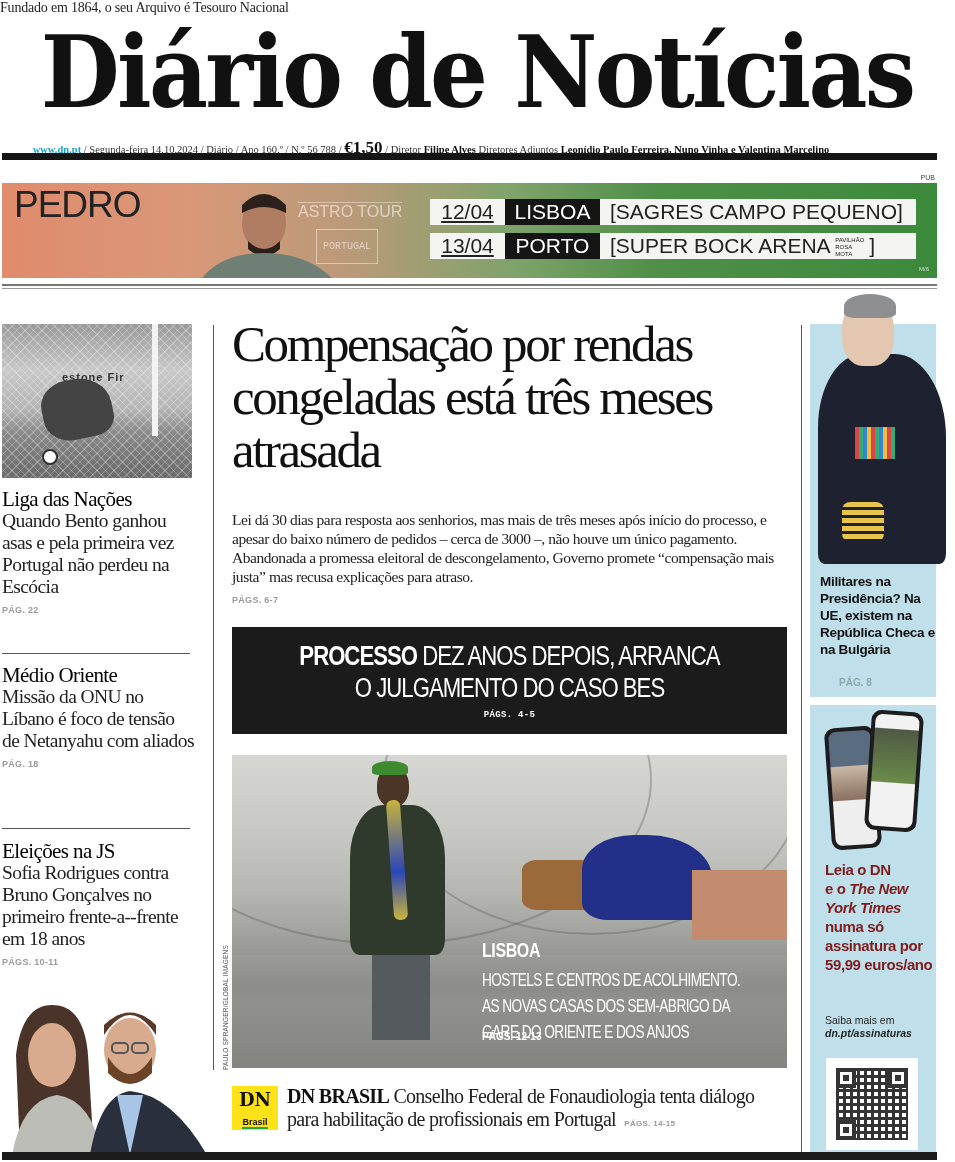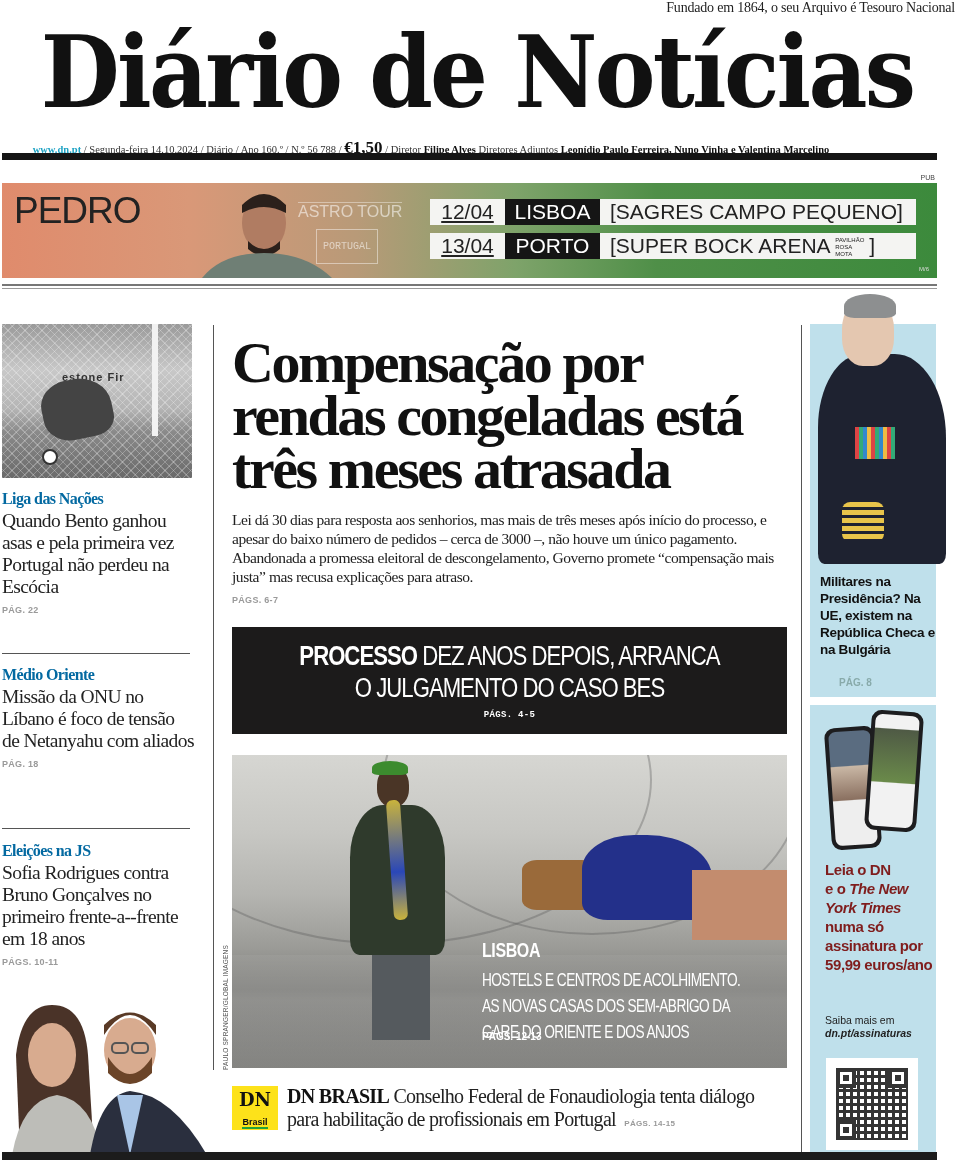--- a/index.html
+++ b/index.html
@@ -2,36 +2,36 @@
 <html><head>
 <meta charset="utf-8">
 <style>
   * { box-sizing: border-box; margin: 0; padding: 0; }
   html, body { width: 955px; height: 1162px; background: #fff; overflow: hidden; }
   body { position: relative; font-family: "Liberation Serif", serif; color: #1a1a1a; }
 
   .abs { position: absolute; }
 
   
-  .tagline { left: 0; width: 955px; top: 0; text-align: right; font-size: 14px; color: #222; letter-spacing: -0.2px; }
+  .tagline { left: 0; width: 955px; top: 0; text-align: left; font-size: 14px; color: #222; letter-spacing: -0.2px; }
   .masthead { left: 0; width: 955px; top: 12px; text-align: center;
     font-family: "DejaVu Serif", serif; font-weight: bold; font-size: 98px; line-height: 120px;
     letter-spacing: -3px; color: #111; transform: scaleY(1.02); }
   .masthead span { display:inline-block; transform: scaleX(0.93); }
   .infoline { left: 0; width: 862px; top: 138px; text-align: center; font-size: 10.5px; color: #333; white-space: nowrap; }
   .infoline .url { color: #1fa3c4; font-weight: bold; }
   .infoline b { font-weight: bold; color: #111; }
   .infoline .price { font-size: 17px; font-weight: bold; color: #111; }
   .rule-thick { left: 2px; width: 935px; top: 153px; height: 7px; background: #151515; }
 
   
   .pub { right: 20px; top: 174px; font-family: "Liberation Sans", sans-serif; font-size: 7px; color: #444; }
   .ad { left: 2px; top: 183px; width: 935px; height: 95px;
     background: linear-gradient(90deg, #e08b6c 0%, #d99878 20%, #b89a78 38%, #7ea36a 55%, #4f8f48 70%, #3c8a3c 100%); overflow: hidden; }
-  .ad-name { left: 12px; top: 10px; font-family: "Liberation Sans", sans-serif; font-size: 37px; line-height: 36px; color: #222; letter-spacing: -1px; }
+  .ad-name { left: 12px; top: 4px; font-family: "Liberation Sans", sans-serif; font-size: 37px; line-height: 36px; color: #222; letter-spacing: -1px; }
   .ad-face { left: 200px; top: 0; width: 130px; height: 95px; }
   .ad-tour { left: 296px; top: 19px; font-family: "Liberation Sans", sans-serif; font-size: 16px; color: rgba(255,255,255,0.55); letter-spacing: 0px; border-top:1px solid rgba(255,255,255,0.4); }
   .ad-pt { left: 314px; top: 46px; font-family: Liberation Mono, monospace; font-size: 10px; color: rgba(255,255,255,0.55); border: 1px solid rgba(255,255,255,0.45); padding: 11px 6px; }
   .ad-row { left: 428px; height: 26px; display: flex; font-family: "Liberation Sans", sans-serif; font-size: 21px; line-height: 26px; }
   .ad-row .d { background: #f4f4f2; color: #222; width: 75px; text-align: center; text-decoration: underline; }
   .ad-row .c { background: #151515; color: #fff; width: 95px; text-align: center; }
   .ad-row .v { background: #f4f4f2; color: #222; width: 316px; padding-left: 10px; white-space: nowrap; }
   .ad-row .v small { font-size: 6px; display: inline-block; line-height: 7px; vertical-align: middle; }
   .ad-mark { right: 8px; bottom: 6px; font-size: 6px; color: #ddd; font-family: "Liberation Sans", sans-serif; }
 
@@ -39,32 +39,32 @@
   .photo-bento { left: 2px; top: 324px; width: 190px; height: 154px;
     background: linear-gradient(180deg, #9a9a9a 0%, #c8c8c8 30%, #b5b5b5 55%, #8a8a8a 70%, #6a6a6a 100%); overflow: hidden; }
   .net { position:absolute; inset:0; background-image:
       repeating-linear-gradient(45deg, rgba(255,255,255,0.25) 0 1px, transparent 1px 6px),
       repeating-linear-gradient(-45deg, rgba(255,255,255,0.25) 0 1px, transparent 1px 6px); }
   .post { position:absolute; left: 150px; top:0; width: 6px; height: 112px; background:#f2f2f2; }
   .sponsor { position:absolute; left:60px; top:47px; font-family:"Liberation Sans",sans-serif; font-weight:bold; font-size:11px; color:#333; letter-spacing:1px;}
   .keeper { position:absolute; left:40px; top:55px; width:70px; height:60px; background:#444; border-radius: 40% 50% 30% 40%; transform: rotate(-12deg); }
   .ball { position:absolute; left:40px; top:125px; width:16px; height:16px; border-radius:50%; background:#fff; border:2px solid #333; }
 
-  .kicker { font-weight: bold; font-size: 16px; line-height: 22px; color: #0369a1; letter-spacing: -0.6px; }
+  .kicker { font-weight: normal; font-size: 21px; line-height: 22px; color: #000000; letter-spacing: -0.6px; }
   .deck { font-size: 19.5px; line-height: 22px; color: #222; letter-spacing: -0.6px; }
   .pg { font-family: "Liberation Sans", sans-serif; font-weight: bold; font-size: 9px; color: #9a9a9a; letter-spacing: 0.3px; margin-top: 7px; }
   .story { left: 2px; width: 192px; }
   .hr-left { left: 2px; width: 188px; height: 1px; background: #555; }
 
   .photo-js { left: 2px; top: 995px; width: 205px; height: 160px; overflow: hidden; background: #fff; }
 
   .col-rule { width: 1px; background: #555; }
 
   
-  .headline { left: 232px; top: 318px; width: 560px; font-weight: bold; font-size: 58px; line-height: 53px; letter-spacing: -2.4px; color: #111; margin-top: 18px; }
+  .headline { left: 232px; top: 318px; width: 560px; font-weight: normal; font-size: 51px; line-height: 53px; letter-spacing: -2.4px; color: #111; }
   .lede { left: 232px; top: 510px; width: 555px; font-size: 15.5px; line-height: 19px; color: #222; letter-spacing: -0.45px; }
   .lede-pg { left: 232px; top: 588px; }
   .bes { left: 232px; top: 627px; width: 555px; height: 107px; background: #1c1b1b; color: #fff; text-align: center; }
   .bes-title { margin-top: 13px; font-family: "Liberation Sans", sans-serif; font-size: 27px; line-height: 32px; letter-spacing: -1.2px; transform: scaleX(0.82); }
   .bes-title b { font-weight: bold; }
   .bes-pg { font-family: Liberation Mono, monospace; font-weight: bold; font-size: 9px; color: #fff; margin-top: 6px; letter-spacing: 0.3px; }
 
   .photo-main { left: 232px; top: 755px; width: 555px; height: 313px; overflow: hidden;
     background: linear-gradient(180deg, #d6d6d2 0%, #c7c7c3 25%, #b4b4b0 45%, #9a9a96 62%, #7b7b78 75%, #8b8b88 100%); }
   .vault { position:absolute; border: 2px solid rgba(90,90,90,0.35); border-radius: 50%; }

